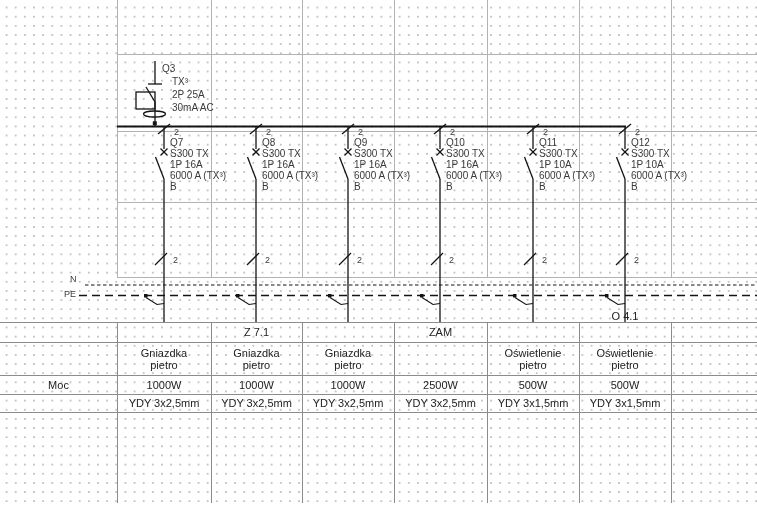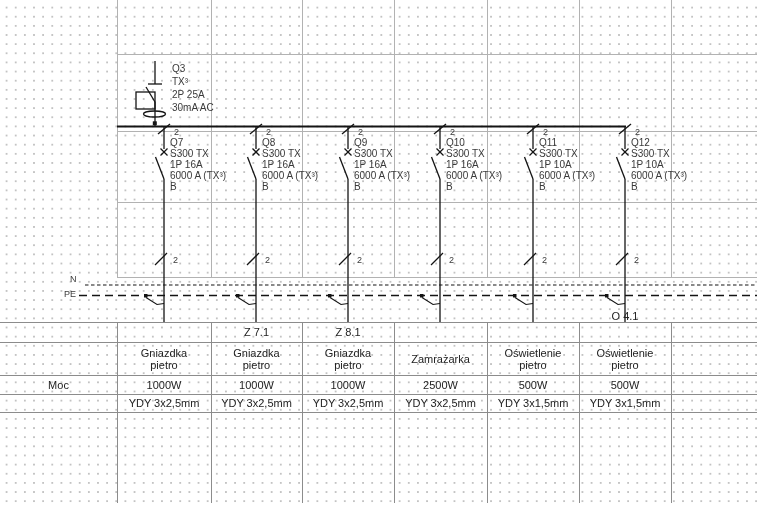--- a/index.html
+++ b/index.html
@@ -119,21 +119,21 @@
         <line x1="628.5" y1="148.5" x2="621.5" y2="155.5"></line>
       <line x1="616.5" y1="157" x2="625" y2="179"></line>
       <line x1="625" y1="179" x2="625" y2="322"></line>
       <line x1="619" y1="134" x2="631" y2="124"></line>
       <line x1="616" y1="265" x2="628" y2="253"></line>
       <rect x="605" y="294" width="3.5" height="3.5" fill="#141414" stroke="none"></rect>
       <path d="M607,297.5 L618,304.5 L625,303.5" stroke-width="1.1"></path>
     </g>
   </svg>
 
-  <div class="txt q3line" style="left:172px;top:62px">Q3</div>
+  <div class="txt q3line" style="left:162px;top:62px">Q3</div>
   <div class="txt q3line" style="left:172px;top:75px">TX³</div>
   <div class="txt q3line" style="left:172px;top:88px">2P 25A</div>
   <div class="txt q3line" style="left:172px;top:101px">30mA AC</div>
 
   <div class="buslbl" style="left:70px;top:275px">N</div>
   <div class="buslbl" style="left:64px;top:290px">PE</div>
 
   <div class="wn" style="left:174px;top:128px">2</div>
   <div class="txt" style="left:170px;top:137px">Q7</div>
   <div class="txt" style="left:170px;top:148px">S300 TX</div>
@@ -189,31 +189,30 @@
   <div class="hline" style="top:412px"></div>
   <div class="vline" style="left:117px;top:322px;height:181px"></div>
   <div class="vline" style="left:211px;top:322px;height:181px"></div>
   <div class="vline" style="left:302px;top:322px;height:181px"></div>
   <div class="vline" style="left:394px;top:322px;height:181px"></div>
   <div class="vline" style="left:487px;top:322px;height:181px"></div>
   <div class="vline" style="left:579px;top:322px;height:181px"></div>
   <div class="vline" style="left:671px;top:322px;height:181px"></div>
 
   <div class="cell" style="left:211px;top:322px;width:91px;height:20px">Z 7.1</div>
-  <div class="cell" style="left:302px;top:322px;width:92px;height:20px">Z 8.1</div>
+  <div class="cell" style="left:394px;top:322px;width:93px;height:20px">ZAM</div>
   <div class="cell" style="left:579px;top:306px;width:92px;height:20px">O 4.1</div>
   <div class="cell" style="left:671px;top:322px;width:86px;height:20px"></div>
 
   <div class="cell" style="left:117px;top:342px;width:94px;height:33px">Gniazdka
 pietro</div>
   <div class="cell" style="left:211px;top:342px;width:91px;height:33px">Gniazdka
 pietro</div>
   <div class="cell" style="left:302px;top:342px;width:92px;height:33px">Gniazdka
 pietro</div>
-  <div class="cell" style="left:394px;top:342px;width:93px;height:33px">Zamrażarka</div>
   <div class="cell" style="left:487px;top:342px;width:92px;height:33px">Oświetlenie
 pietro</div>
   <div class="cell" style="left:579px;top:342px;width:92px;height:33px">Oświetlenie
 pietro</div>
   <div class="cell" style="left:671px;top:342px;width:86px;height:33px"></div>
 
   <div class="cell" style="left:0;top:375px;width:117px;height:19px">Moc</div>
   <div class="cell" style="left:117px;top:375px;width:94px;height:19px">1000W</div>
   <div class="cell" style="left:211px;top:375px;width:91px;height:19px">1000W</div>
   <div class="cell" style="left:302px;top:375px;width:92px;height:19px">1000W</div>

